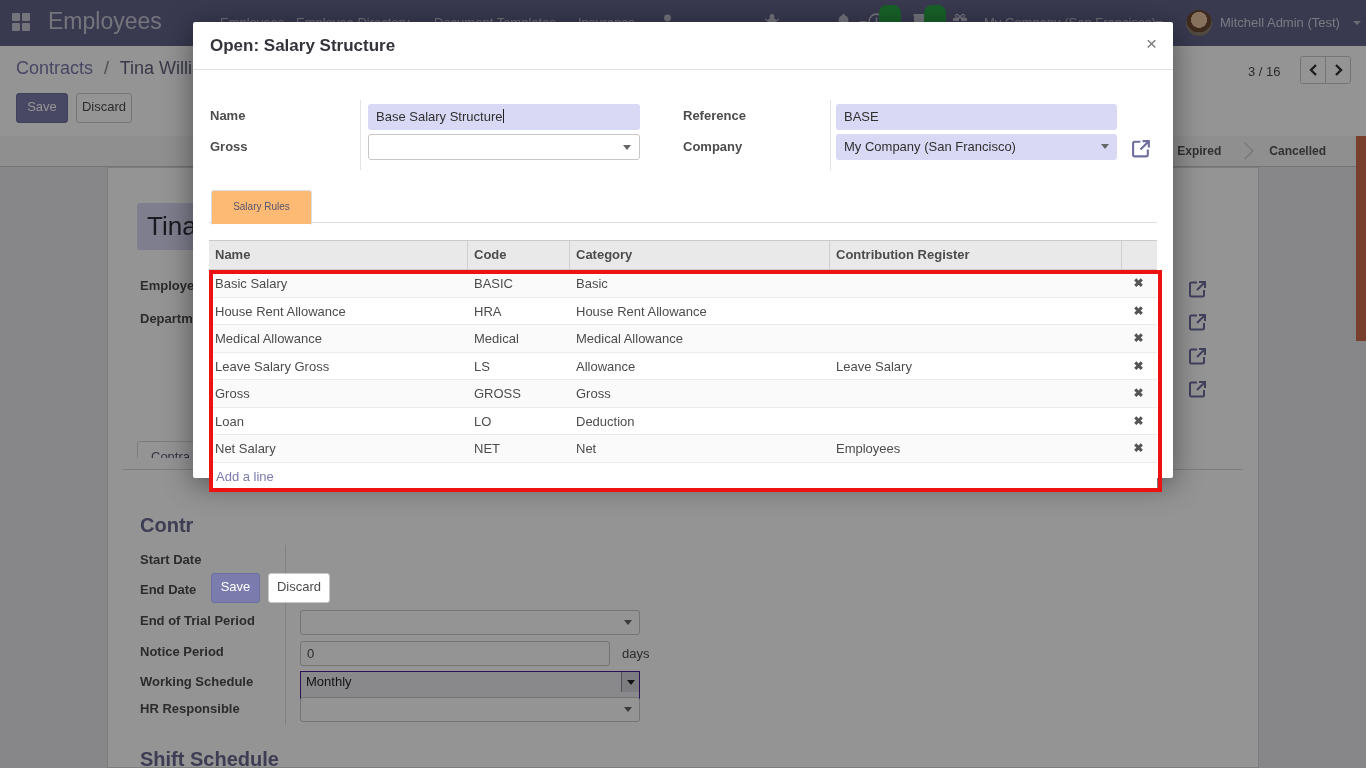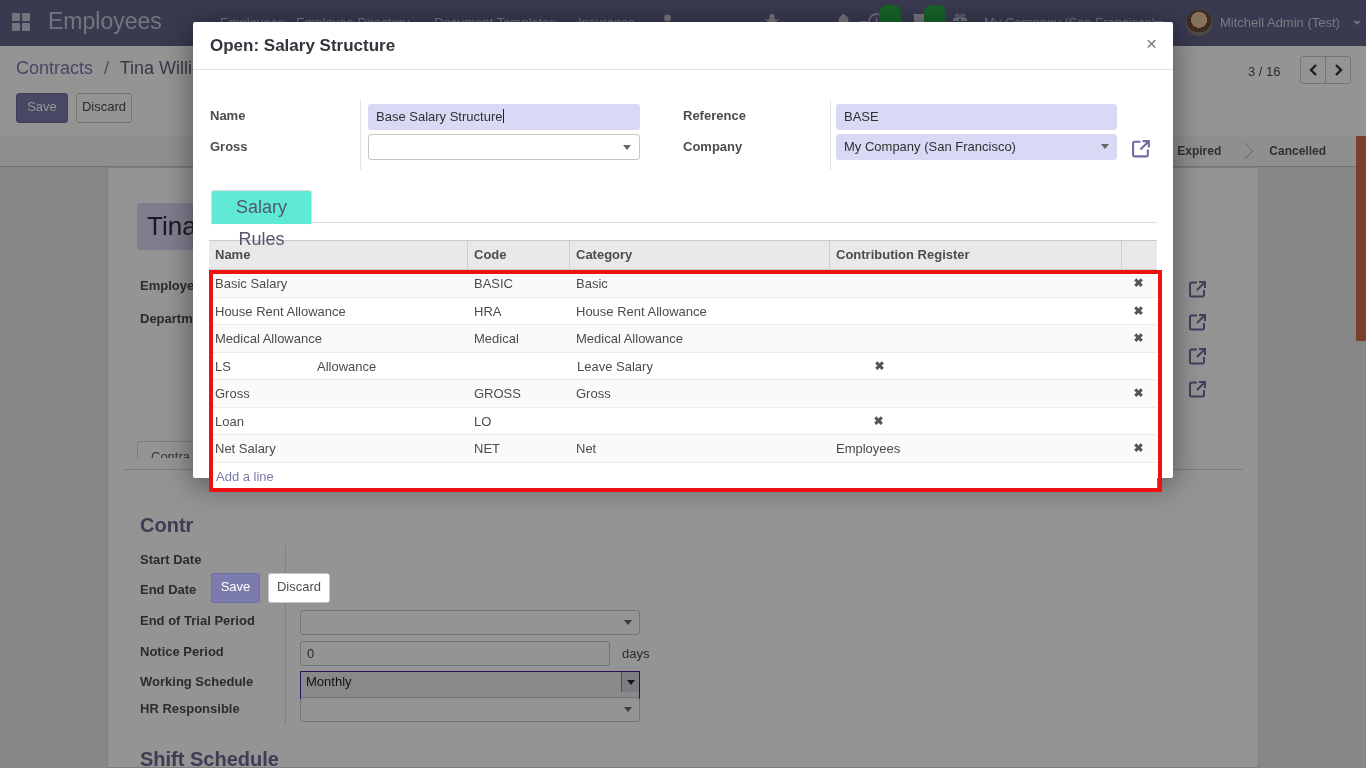--- a/index.html
+++ b/index.html
@@ -81,23 +81,23 @@
 
   .fld-lbl{position:absolute;font-weight:bold;font-size:13px;color:#4c4c4c;}
   .lblsep{position:absolute;width:1px;background:#e3e3e3;}
   .inp{position:absolute;height:26px;border-radius:3px;box-sizing:border-box;
        font-size:13px;color:#303030;line-height:26px;padding-left:8px;white-space:nowrap;overflow:hidden;}
   .inp-lav{background:#d9d9f6;}
   .inp-white{background:#fff;border:1px solid #c6c6c6;}
   .inp .dd{position:absolute;right:8px;top:10px;}
   .cursor{display:inline-block;width:1px;height:14px;background:#222;vertical-align:-2px;margin-left:1px;}
 
-  .tab{position:absolute;left:18px;top:168px;width:99px;height:33px;background:#5eead4;
+  .tab{position:absolute;left:18px;top:168px;width:99px;height:33px;background:#fdba74;
        border:1px solid #ddd;border-bottom:1px solid #fff;border-radius:3px 3px 0 0;z-index:2;
-       font-size:18px;color:#55556f;text-align:center;line-height:32px;}
+       font-size:10px;color:#55556f;text-align:center;line-height:32px;}
   .tabline{position:absolute;left:16px;top:200px;width:948px;height:1px;background:#ddd;}
 
   .grid-head{position:absolute;left:16px;top:218px;width:948px;height:30px;background:#e9e9e9;
              border-top:1px solid #cacaca;border-bottom:1px solid #cacaca;box-sizing:border-box;display:flex;}
   .gh{font-size:13px;font-weight:bold;color:#4c4c4c;line-height:28px;padding-left:6px;
       box-sizing:border-box;border-right:1px solid #cfcfcf;overflow:hidden;white-space:nowrap;}
   .gh:last-child{border-right:none;}
   .trow{position:absolute;left:16px;width:948px;height:27.5px;display:flex;border-bottom:1px solid #ebebeb;
         background:#fff;box-sizing:border-box;}
   .trow.odd{background:#fafafa;}
@@ -357,35 +357,37 @@
       <div class="tc c-del">✖</div>
     </div>
     <div class="trow odd" style="top:303px">
       <div class="tc c-name">Medical Allowance</div>
       <div class="tc c-code">Medical</div>
       <div class="tc c-cat">Medical Allowance</div>
       <div class="tc c-reg"></div>
       <div class="tc c-del">✖</div>
     </div>
     <div class="trow" style="top:330.5px">
+      <div class="tc c-name">Leave Salary Gross</div>
       <div class="tc c-code">LS</div>
       <div class="tc c-cat">Allowance</div>
       <div class="tc c-reg">Leave Salary</div>
       <div class="tc c-del">✖</div>
     </div>
     <div class="trow odd" style="top:358px">
       <div class="tc c-name">Gross</div>
       <div class="tc c-code">GROSS</div>
       <div class="tc c-cat">Gross</div>
       <div class="tc c-reg"></div>
       <div class="tc c-del">✖</div>
     </div>
     <div class="trow" style="top:385.5px">
       <div class="tc c-name">Loan</div>
       <div class="tc c-code">LO</div>
+      <div class="tc c-cat">Deduction</div>
       <div class="tc c-reg"></div>
       <div class="tc c-del">✖</div>
     </div>
     <div class="trow odd" style="top:413px">
       <div class="tc c-name">Net Salary</div>
       <div class="tc c-code">NET</div>
       <div class="tc c-cat">Net</div>
       <div class="tc c-reg">Employees</div>
       <div class="tc c-del">✖</div>
     </div>

